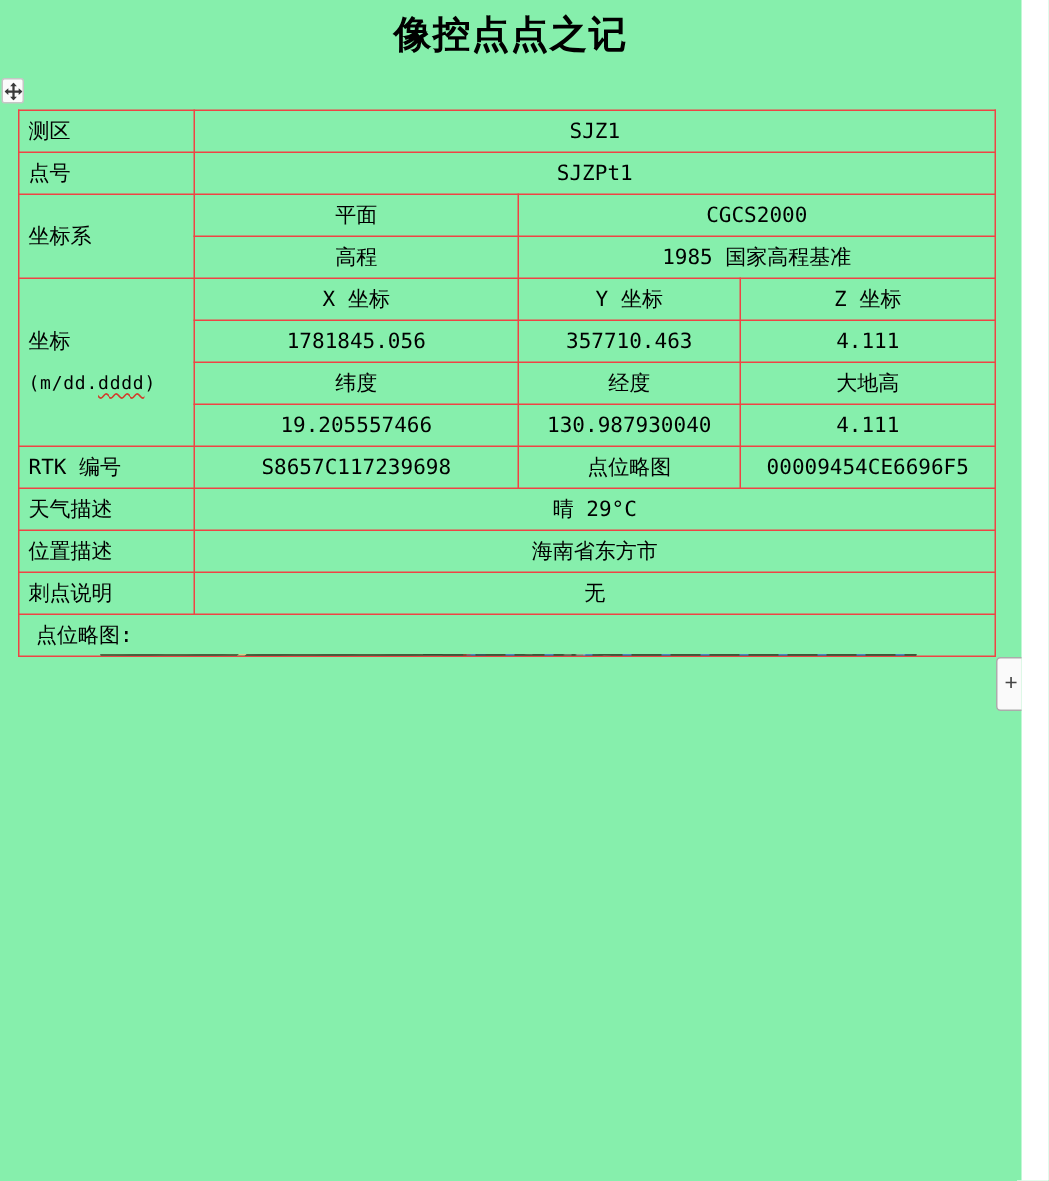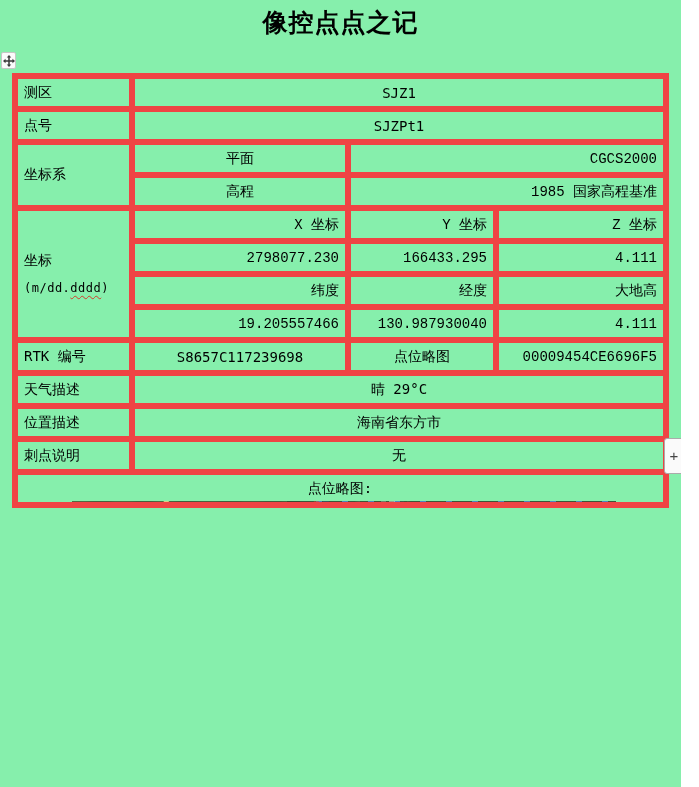--- a/index.html
+++ b/index.html
@@ -12,31 +12,31 @@
         border:1px solid #c6c6c6;border-radius:2px;background:#fbfbfb;
         display:flex;align-items:center;justify-content:center;padding:0;cursor:move;}
   .plus-btn{position:absolute;left:664px;top:438px;width:20px;height:36px;
         border:1px solid #ababab;border-radius:3px;background:#fafafa;color:#444;
         font-size:15px;line-height:34px;text-align:center;padding:0;cursor:pointer;
         font-family:"Liberation Sans",sans-serif;}
   table.doc-table{position:absolute;left:12px;top:73px;width:651px;
         border-collapse:collapse;table-layout:fixed;
         font-family:"DejaVu Sans Mono","Liberation Sans",sans-serif;
         font-size:14px;}
-  table.doc-table td{border:6px solid #ef4444;height:25px;padding:1px 6px;
+  table.doc-table td{border:1px solid #ef4444;height:25px;padding:1px 6px;
         overflow:hidden;white-space:nowrap;}
   td.lbl{text-align:left;}
   td.val{text-align:center;padding-left:9px;}
-  td.ctr{text-align:right;font-family:Liberation Mono, monospace;}
+  td.ctr{text-align:center;}
   td.coordlbl{line-height:1.9;}
   .unit-line{font-size:12px;letter-spacing:.5px;}
   .wavy{text-decoration:underline;text-decoration-style:wavy;
         text-decoration-color:#d13b2a;text-decoration-thickness:1px;
         text-underline-offset:3px;}
-  td.sketch-cell{height:420px;vertical-align:top;position:relative;padding:0;text-align:center;}
+  td.sketch-cell{height:420px;vertical-align:top;position:relative;padding:0;}
   .sketch-label{padding:4px 6px 0 5px;}
   .map-frame{position:absolute;left:54px;top:26px;width:544px;height:376px;
         overflow:hidden;background:#334d31;}
   .map-frame svg{display:block;}
   text{font-family:"Liberation Sans",sans-serif;}
 </style>
 </head>
 <body>
 
 <div class="page">
@@ -77,22 +77,22 @@
       <tr>
         <td class="coordlbl" rowspan="4">
           <span>坐标</span><br>
           <span class="unit-line"><span>(m/dd.</span><span class="wavy">dddd</span><span>)</span></span>
         </td>
         <td class="ctr">X 坐标</td>
         <td class="ctr">Y 坐标</td>
         <td class="ctr">Z 坐标</td>
       </tr>
       <tr>
-        <td class="ctr">2798077.230</td>
-        <td class="ctr">166433.295</td>
+        <td class="ctr">1781845.056</td>
+        <td class="ctr">357710.463</td>
         <td class="ctr">4.111</td>
       </tr>
       <tr>
         <td class="ctr">纬度</td>
         <td class="ctr">经度</td>
         <td class="ctr">大地高</td>
       </tr>
       <tr>
         <td class="ctr">19.205557466</td>
         <td class="ctr">130.987930040</td>

